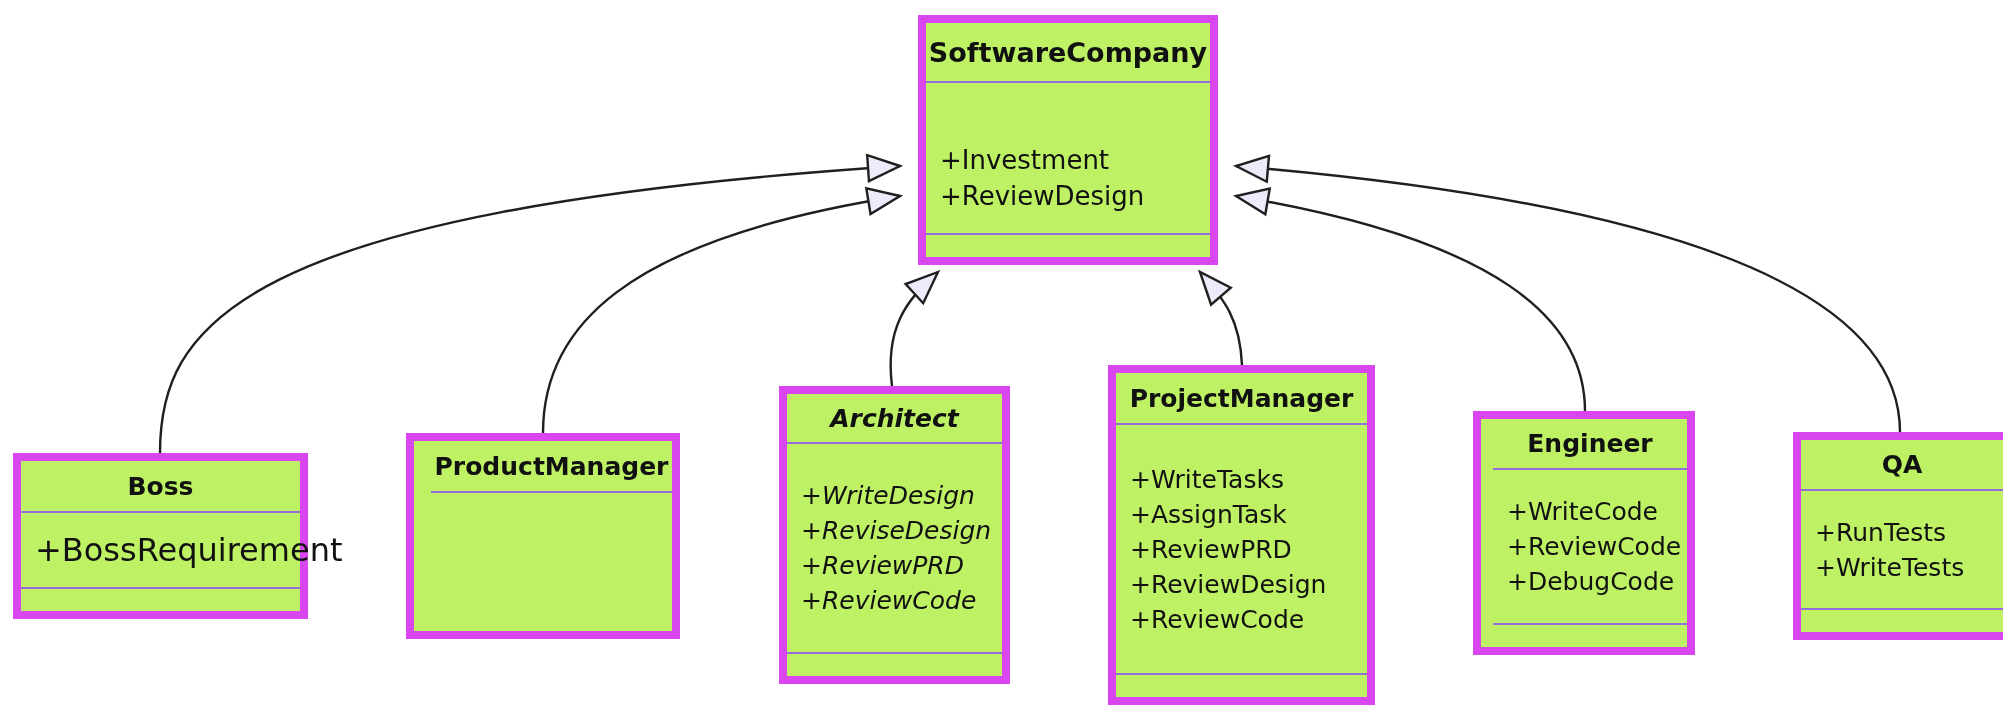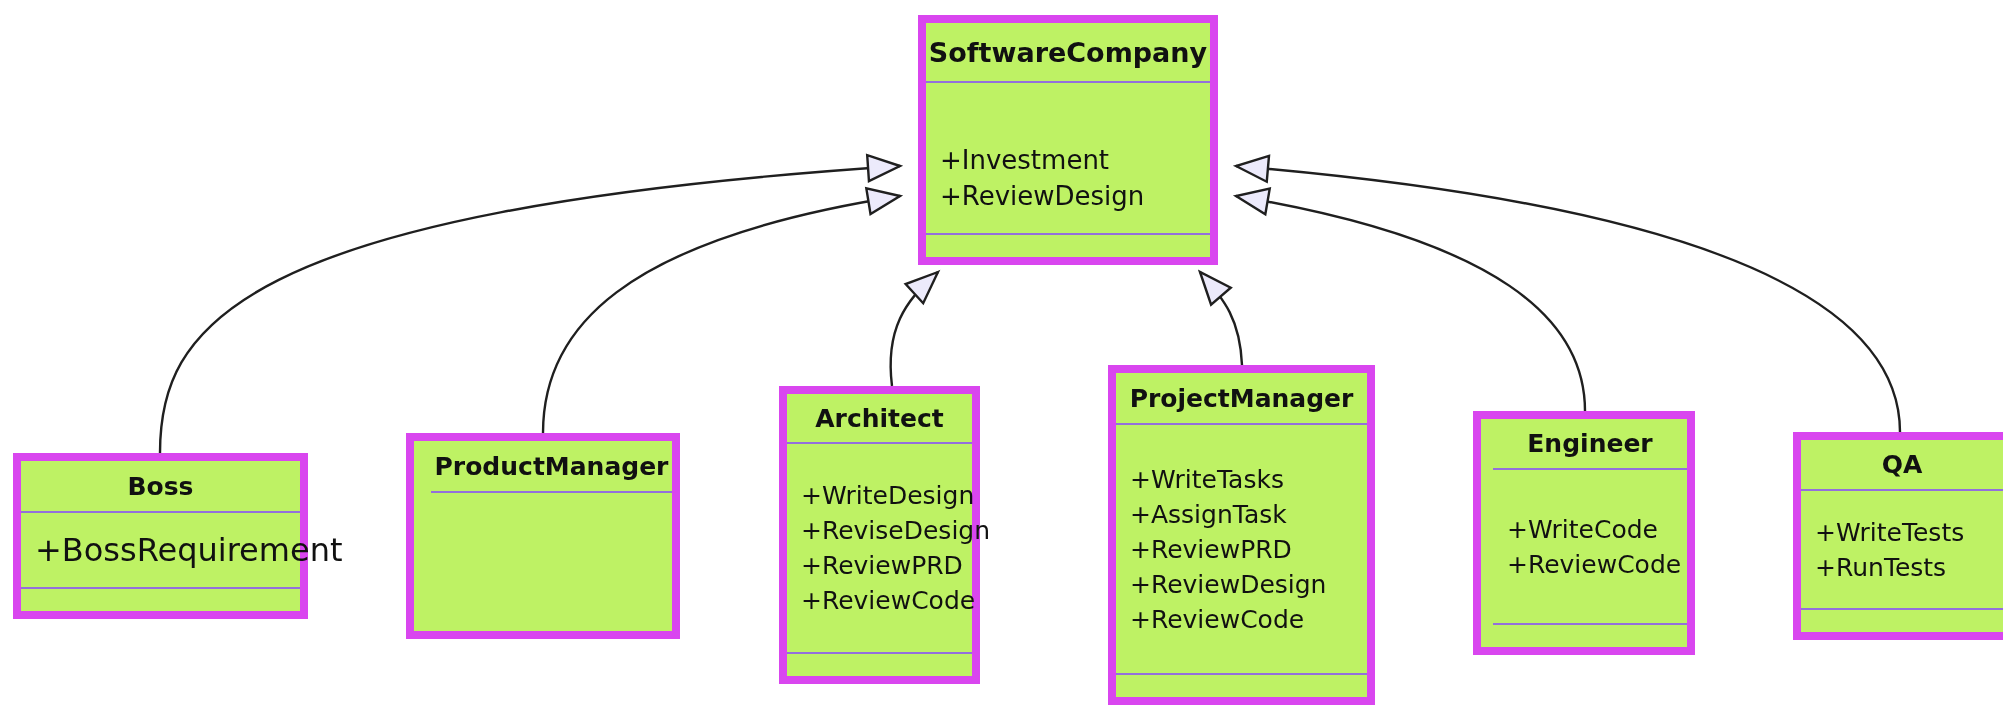--- a/index.html
+++ b/index.html
@@ -100,21 +100,21 @@
         <div class="uml-title" style="height: 52px; font-size: 25px;">Boss</div>
         <div class="uml-attrs">
           <div class="uml-attr" style="font-size: 32px; padding: 5px 0px;">+BossRequirement</div>
         </div>
         <div class="uml-methods"></div>
       </div>
       <div class="uml-class" style="left: 406px; top: 433px; width: 274px; height: 206px; padding-left: 17px;">
         <div class="uml-title" style="height: 52px; font-size: 25px;">ProductManager</div>
         <div class="uml-methods"></div>
       </div>
-      <div class="uml-class" style="left: 779px; top: 386px; width: 201px; height: 298px;">
+      <div class="uml-class" style="left: 779px; top: 386px; width: 231px; height: 298px; font-style: italic;">
         <div class="uml-title" style="height: 50px; font-size: 25px;">Architect</div>
         <div class="uml-attrs">
           <div class="uml-attr" style="font-size: 25px; padding: 5px 0px;">+WriteDesign</div>
           <div class="uml-attr" style="font-size: 25px; padding: 5px 0px;">+ReviseDesign</div>
           <div class="uml-attr" style="font-size: 25px; padding: 5px 0px;">+ReviewPRD</div>
           <div class="uml-attr" style="font-size: 25px; padding: 5px 0px;">+ReviewCode</div>
         </div>
         <div class="uml-methods"></div>
       </div>
       <div class="uml-class" style="left: 1108px; top: 365px; width: 267px; height: 340px;">
@@ -126,26 +126,27 @@
           <div class="uml-attr" style="font-size: 25px; padding: 5px 0px;">+ReviewDesign</div>
           <div class="uml-attr" style="font-size: 25px; padding: 5px 0px;">+ReviewCode</div>
         </div>
         <div class="uml-methods"></div>
       </div>
       <div class="uml-class" style="left: 1473px; top: 411px; width: 222px; height: 244px; padding-left: 12px;">
         <div class="uml-title" style="height: 51px; font-size: 25px;">Engineer</div>
         <div class="uml-attrs">
           <div class="uml-attr" style="font-size: 25px; padding: 5px 0px;">+WriteCode</div>
           <div class="uml-attr" style="font-size: 25px; padding: 5px 0px;">+ReviewCode</div>
+          <div class="uml-attr" style="font-size: 25px; padding: 5px 0px;">+DebugCode</div>
         </div>
         <div class="uml-methods"></div>
       </div>
       <div class="uml-class" style="left: 1793px; top: 432px; width: 218px; height: 208px;">
         <div class="uml-title" style="height: 51px; font-size: 25px;">QA</div>
         <div class="uml-attrs">
+          <div class="uml-attr" style="font-size: 25px; padding: 5px 0px;">+RunTests</div>
           <div class="uml-attr" style="font-size: 25px; padding: 5px 0px;">+WriteTests</div>
-          <div class="uml-attr" style="font-size: 25px; padding: 5px 0px;">+RunTests</div>
         </div>
         <div class="uml-methods"></div>
       </div>
     </div>
 
 </div>
 
 </body></html>

